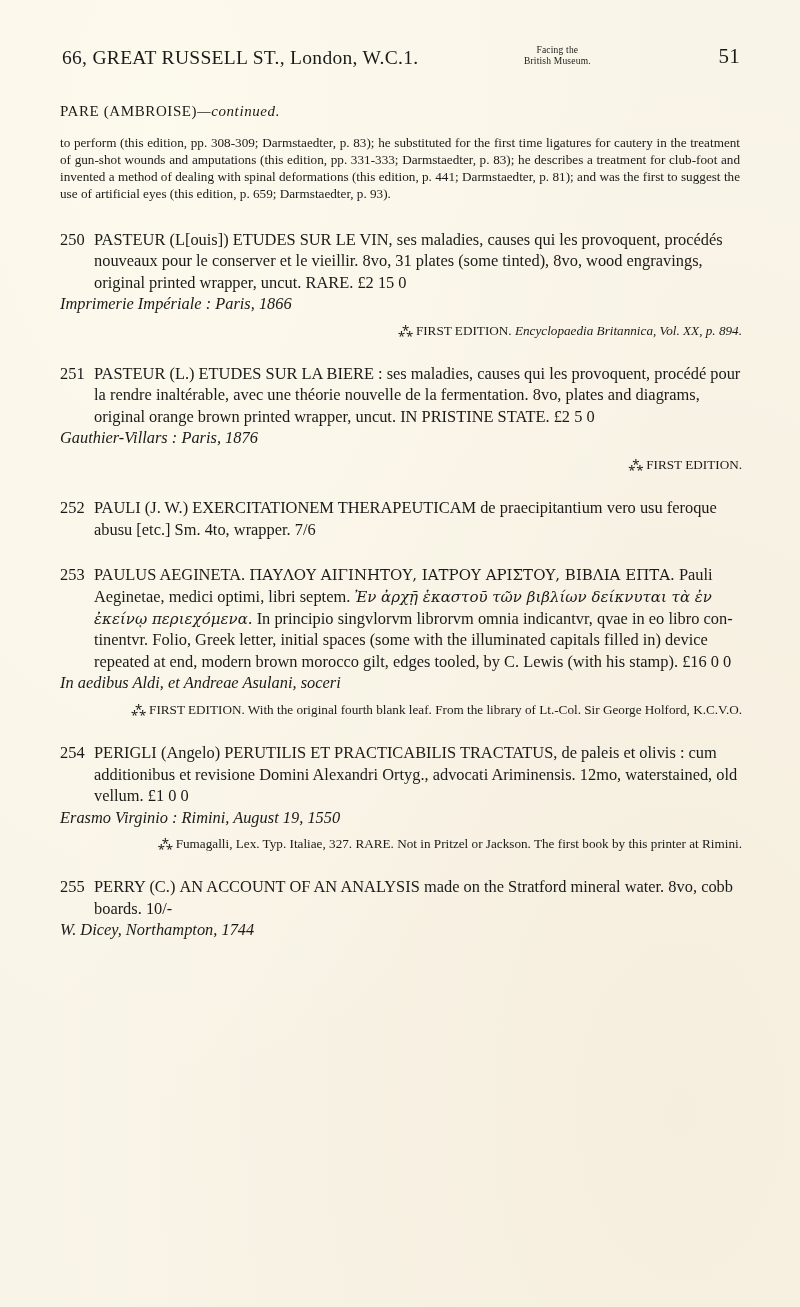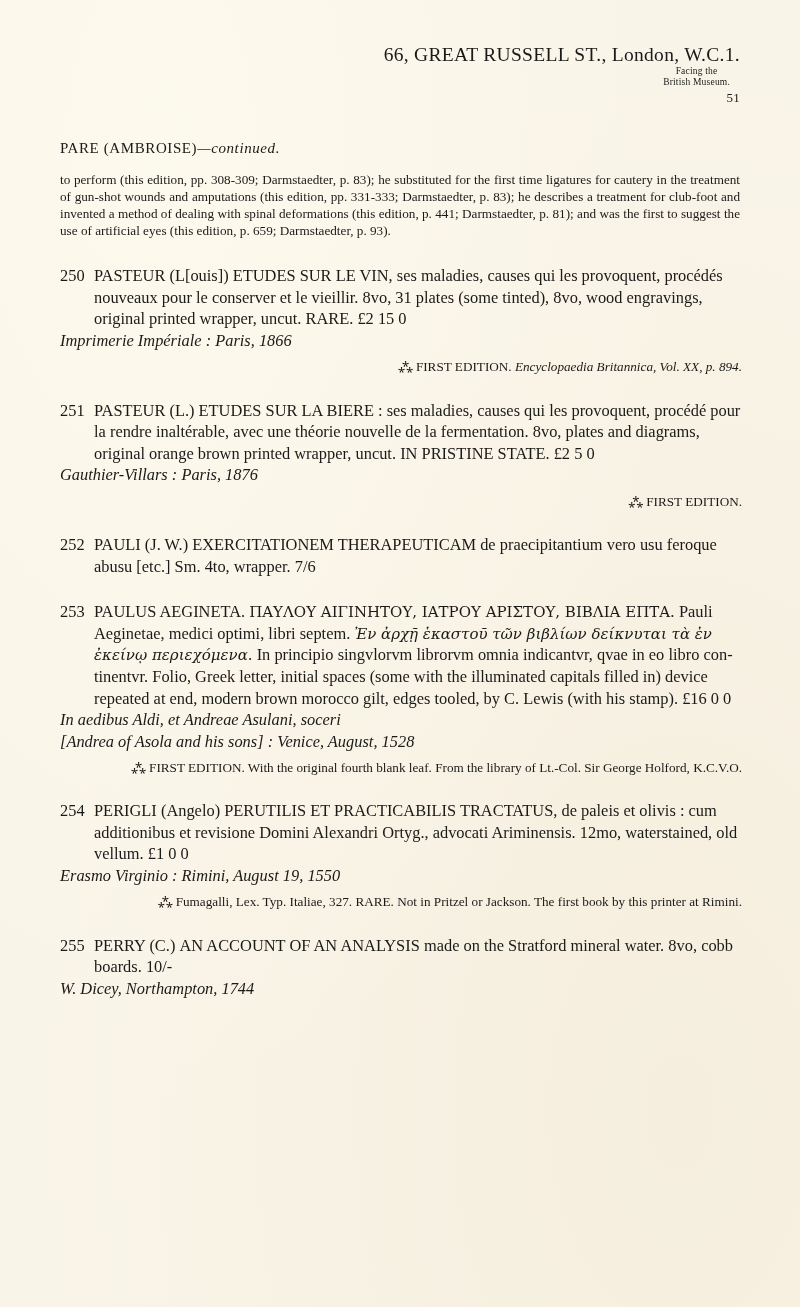--- a/index.html
+++ b/index.html
@@ -25,42 +25,41 @@
       #f9f4e8;
   }
   .inner {
     padding: 44px 58px 40px 58px;
   }
 
   
   .runhead {
     display: flex;
     align-items: flex-end;
-    justify-content: flex-end;
+    justify-content: space-between;
     font-size: 19.5px;
     letter-spacing: 0.3px;
     margin-bottom: 34px;
     padding-left: 4px;
     padding-right: 2px;
-    flex-direction: column;
   }
   .runhead .rh-left {
     white-space: nowrap;
     font-size: 19.5px;
   }
   .runhead .rh-mid {
     flex: 0 0 auto;
     text-align: center;
     font-size: 9.5px;
     line-height: 1.15;
     padding: 0 10px 2px 18px;
     letter-spacing: 0.2px;
   }
   .runhead .rh-right {
-    font-size: 13px;
+    font-size: 21px;
     padding-bottom: 0;
     margin-left: 30px;
   }
 
   
   .section-head {
     font-size: 15px;
     letter-spacing: 0.6px;
     margin: 6px 0 14px 0;
     padding-left: 2px;
@@ -205,21 +204,20 @@
 
     <div class="entry">
       <div class="body">
         <span class="num">253</span><span>PAULUS AEGINETA.</span>
         <span class="greek">ΠΑΥΛΟΥ ΑΙΓΙΝΗΤΟΥ, ΙΑΤΡΟΥ ΑΡΙΣΤΟΥ, ΒΙΒΛΙΑ ΕΠΤΑ.</span>
         <span>Pauli Aeginetae, medici optimi, libri septem.</span>
         <span class="greek ital">Ἐν ἀρχῇ ἑκαστοῦ τῶν βιβλίων δείκνυται τὰ ἐν ἐκείνῳ περιεχόμενα.</span>
         <span>In principio singvlorvm librorvm omnia indicantvr, qvae in eo libro con­tinentvr. Folio, Greek letter, initial spaces (some with the illuminated capitals filled in) device repeated at end, modern brown morocco gilt, edges tooled, by C. Lewis (with his stamp).</span>
         <span>£16   0   0</span>
         <span class="center-tail ital">In aedibus Aldi, et Andreae Asulani, soceri</span>
-        <span class="center-tail ital">[Andrea of Asola and his sons] : Venice, August, 1528</span>
       </div>
     </div>
     <div class="prov wide">
       <span class="stars">⁂</span><span class="sc">FIRST EDITION.</span>
       <span>With the original fourth blank leaf.  From the library of Lt.-Col. Sir George Holford, K.C.V.O.</span>
     </div>
 
     <div class="entry">
       <div class="body">
         <span class="num">254</span><span>PERIGLI (Angelo)</span>

